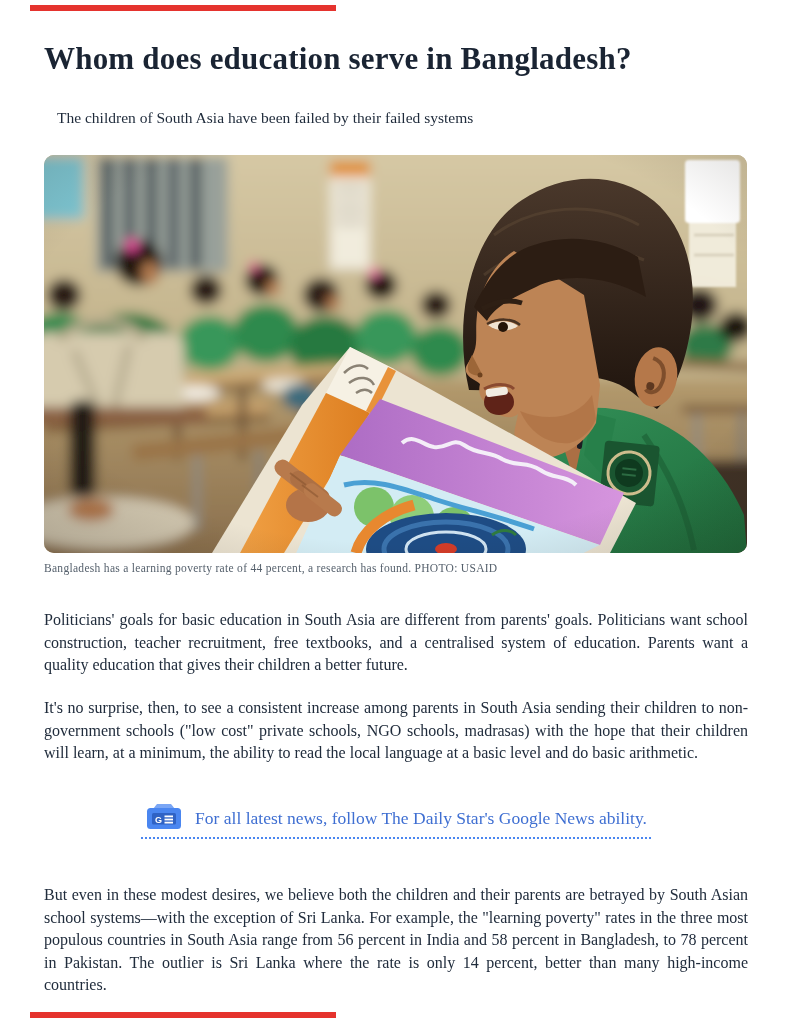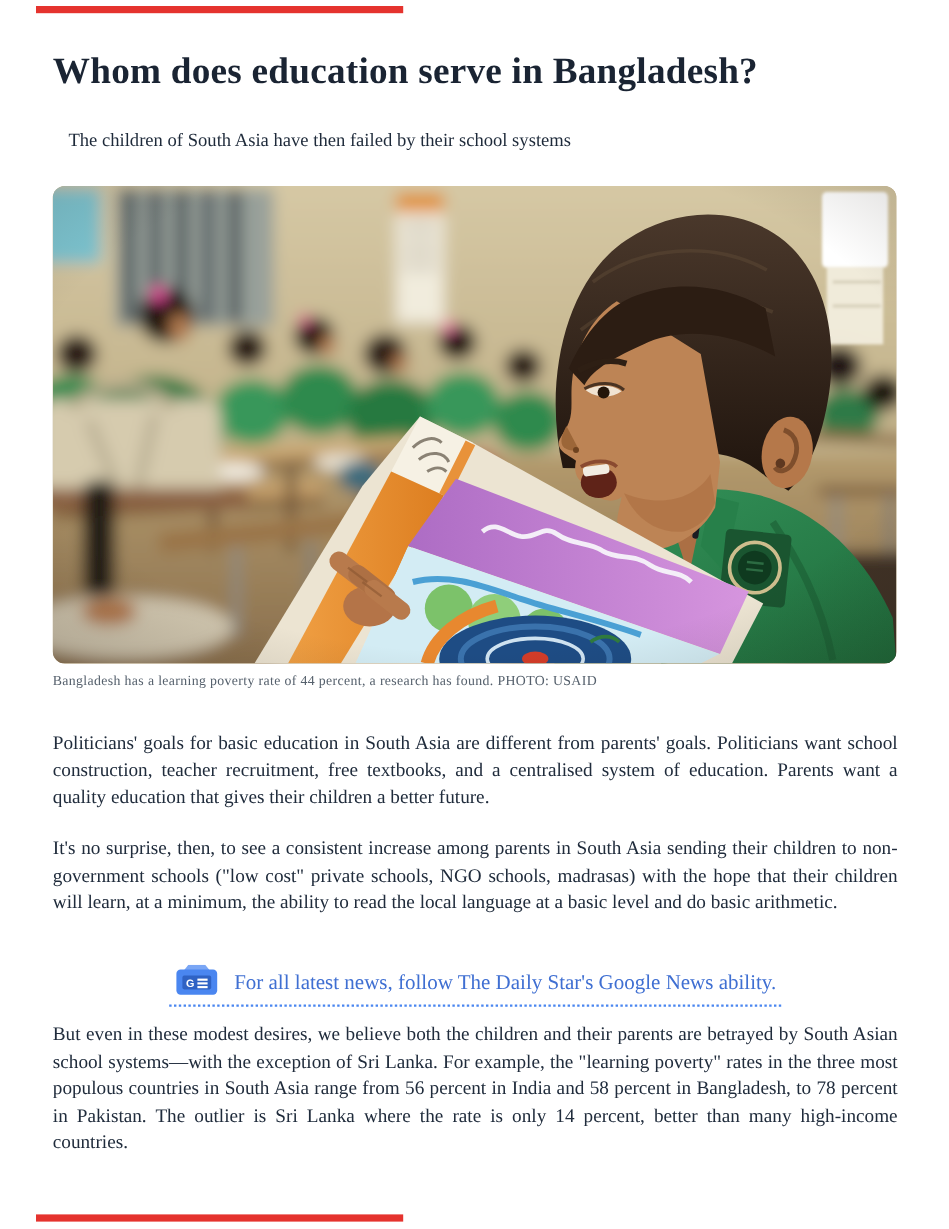--- a/index.html
+++ b/index.html
@@ -26,21 +26,21 @@
   .caption{
     position:absolute;left:44px;top:561px;width:703px;
     font-size:11.5px;line-height:15px;color:#55606c;letter-spacing:.3px;
   }
   .body{
     position:absolute;left:44px;width:704px;margin:0;
     font-size:16px;line-height:22.5px;text-align:justify;color:#202c3c;
   }
   .p1{top:609px;}
   .p2{top:697px;}
-  .p3{top:852px;}
+  .p3{top:884px;}
   .newsrow{
     position:absolute;left:44px;top:804px;width:704px;
     display:flex;justify-content:center;
   }
   .gn-wrap{
     display:inline-flex;align-items:center;gap:12px;
     border-bottom:2px dotted #4a86f0;padding:0 4px 5px 4px;
   }
   .gn-icon{display:inline-block;width:38px;height:28px;flex:0 0 auto;}
   .gn-link{
@@ -49,21 +49,21 @@
 </style>
 </head>
 <body>
 
 <div class="page">
 
   <div class="rule rule-top"></div>
 
   <h1 class="title">Whom does education serve in Bangladesh?</h1>
 
-  <p class="subtitle">The children of South Asia have then failed by their school systems</p>
+  <p class="subtitle">The children of South Asia have been failed by their failed systems</p>
 
   <div class="photo-frame">
     <svg viewBox="0 0 703 398" xmlns="http://www.w3.org/2000/svg">
       <defs>
         <linearGradient id="wall" x1="0" y1="0" x2="0" y2="1">
           <stop offset="0" stop-color="#d8cba8"></stop>
             <stop offset="1" stop-color="#bdac83"></stop>
         </linearGradient>
         <linearGradient id="floor" x1="0" y1="0" x2="0" y2="1">
           <stop offset="0" stop-color="#b39a6d"></stop>

